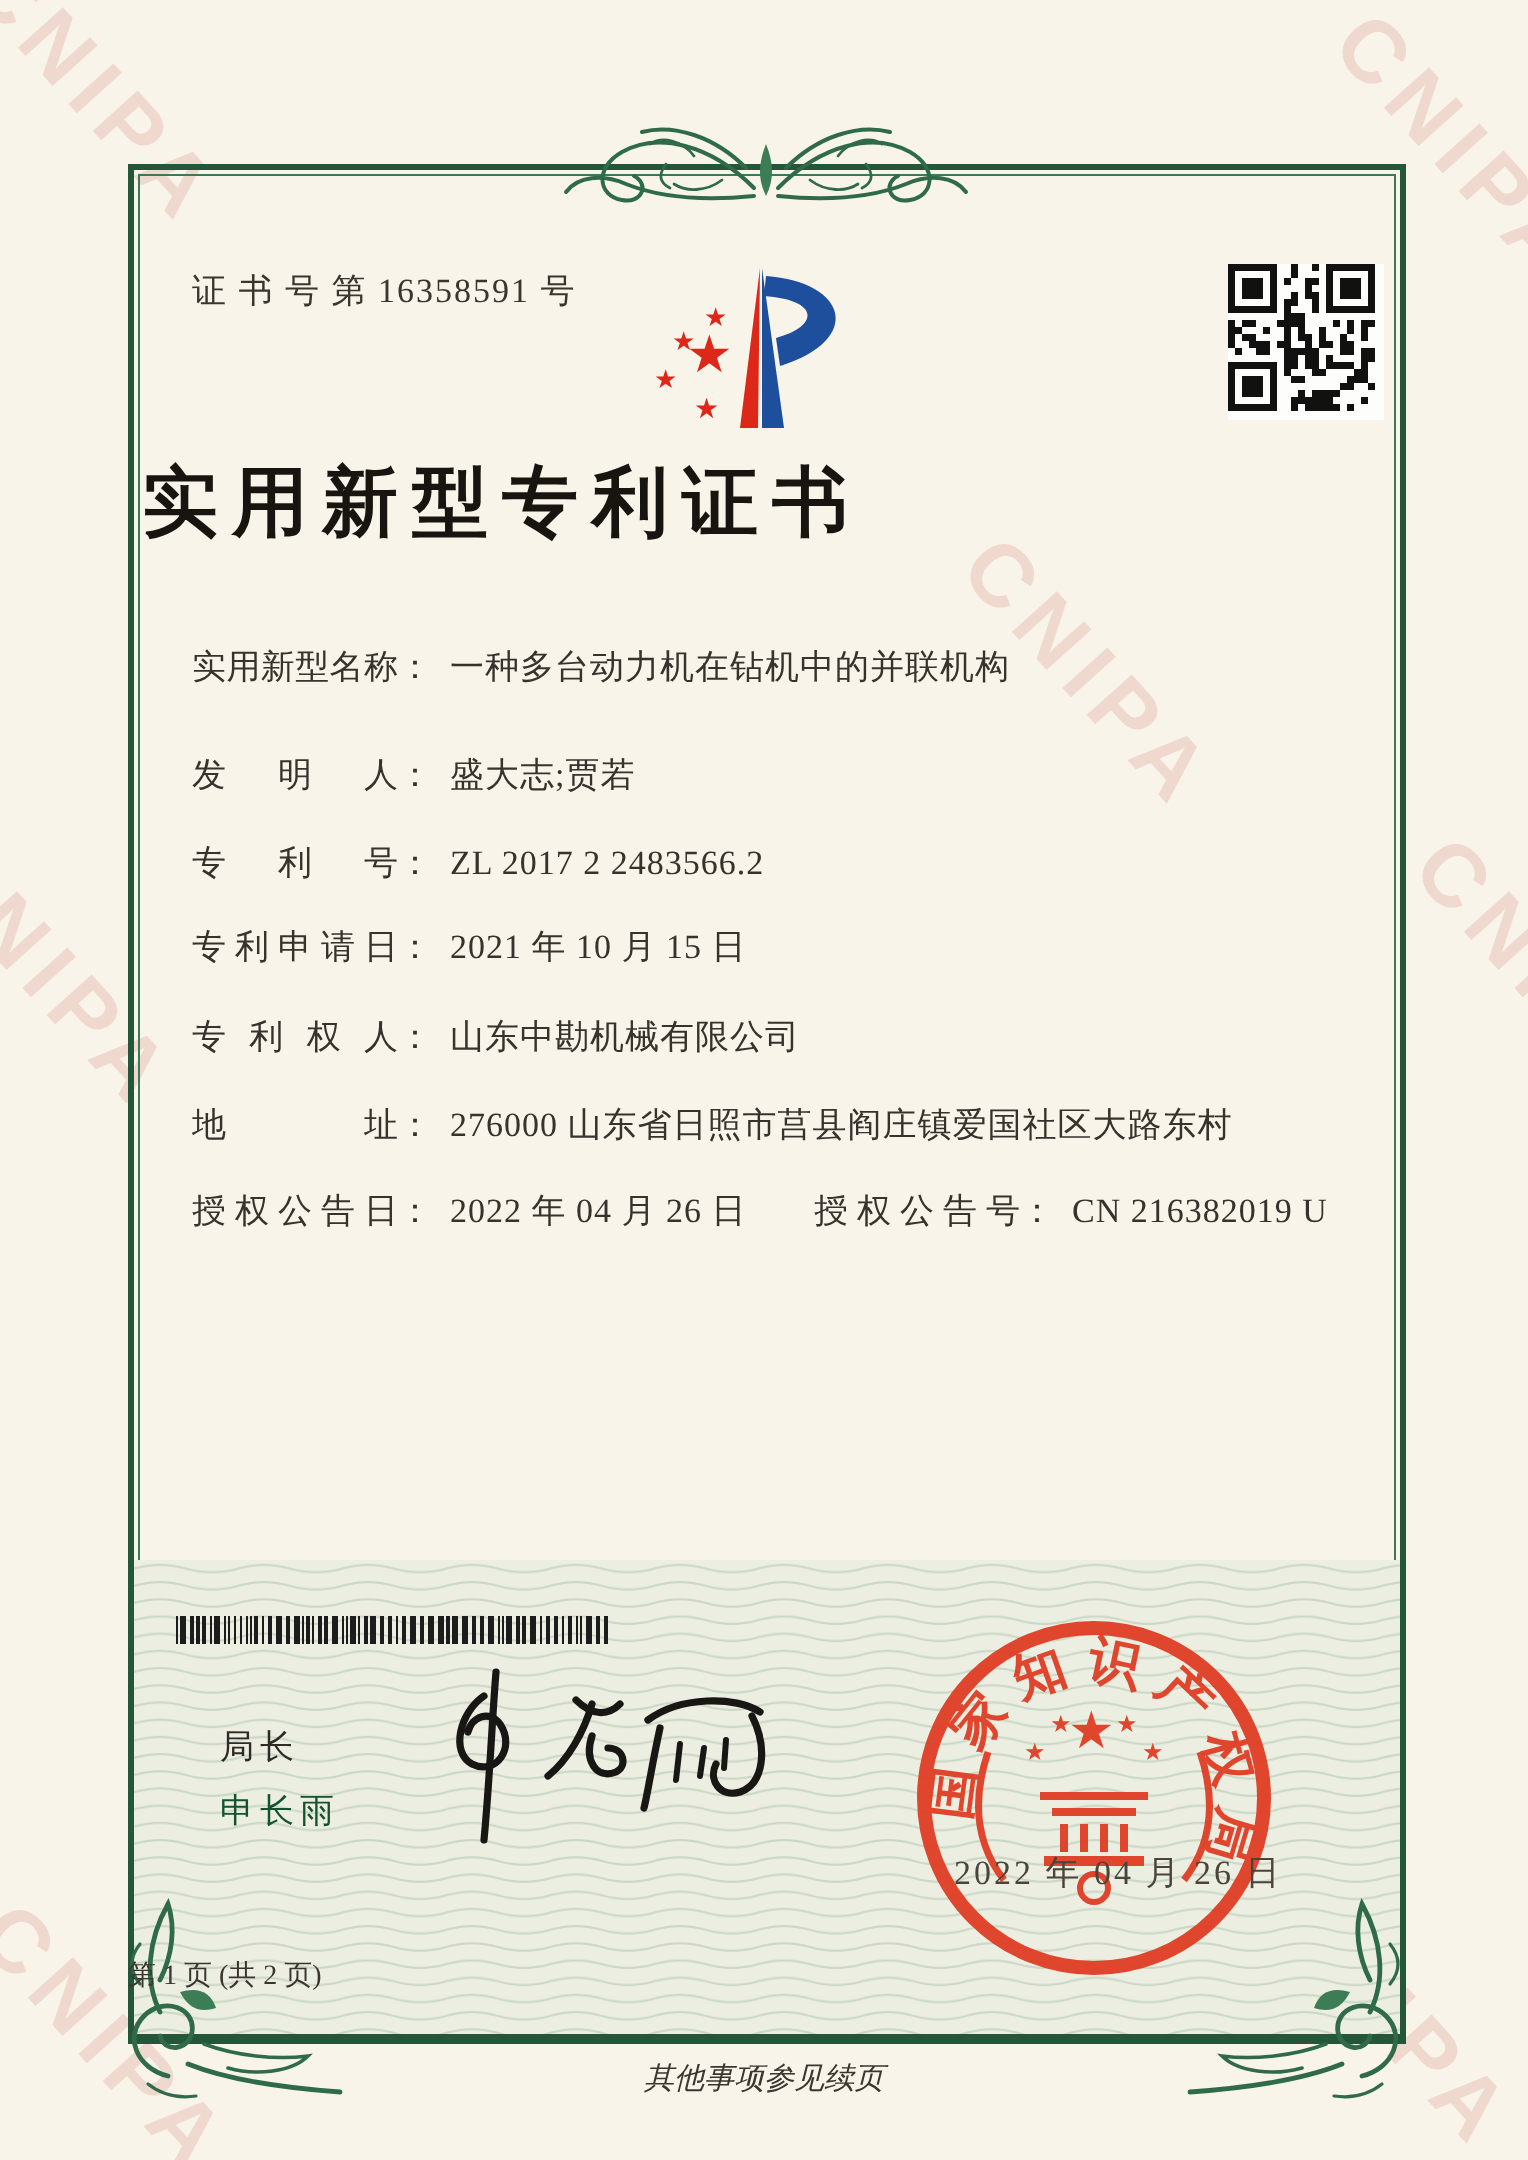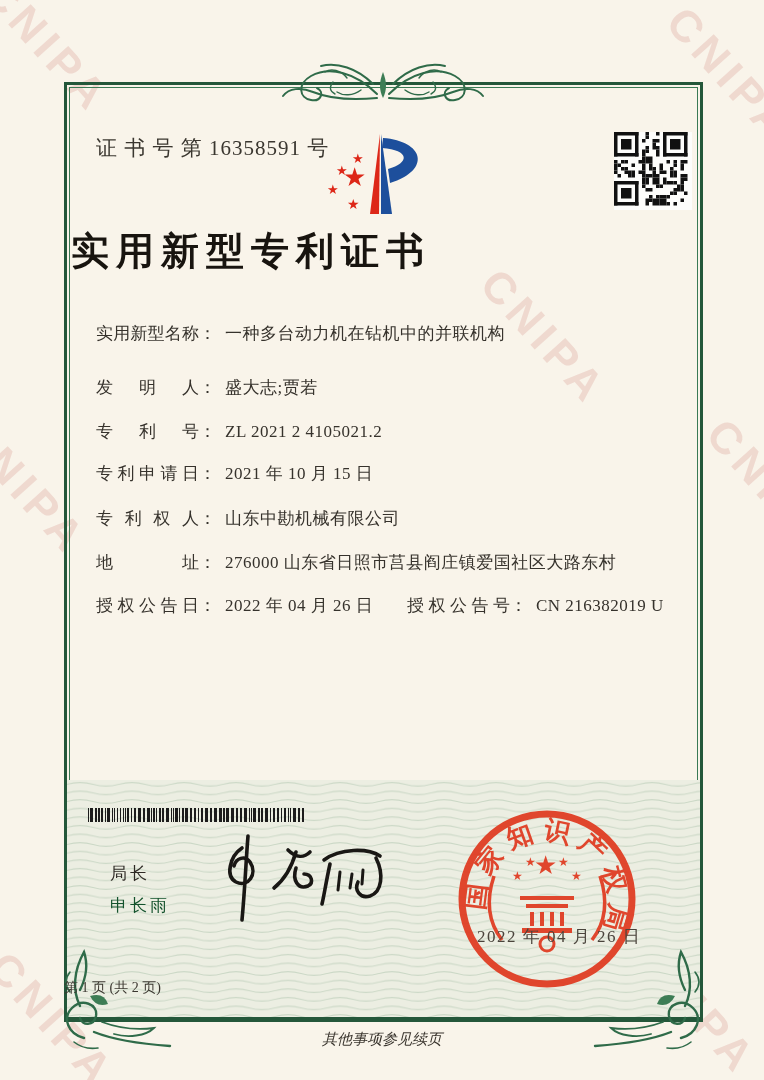--- a/index.html
+++ b/index.html
@@ -18,21 +18,21 @@
     z-index:0;pointer-events:none;
   }
   
   .frame{
     position:absolute;left:64px;top:82px;width:633px;height:932px;
     border:3px solid #24573a;border-bottom-width:5px;z-index:1;
   }
   .frame-inner{position:absolute;left:2px;top:2px;right:2px;bottom:2px;border:1px solid #3a7a55;}
   .wave-band{position:absolute;left:0;right:0;bottom:0;height:237px;z-index:0;}
   
-  .cert-no{left:96px;top:134px;font-size:21px;letter-spacing:1px;color:#3a362f;z-index:3;}
+  .cert-no{left:96px;top:134px;font-size:17px;letter-spacing:1px;color:#3a362f;z-index:3;}
   .title{
     left:64px;top:226px;width:639px;text-align:left;
     font-size:38px;font-weight:bold;letter-spacing:7px;padding-left:7px;
     color:#18140f;z-index:3;
   }
   .field-row{position:absolute;left:96px;font-size:17px;color:#36322c;z-index:3;white-space:nowrap;font-family:Liberation Serif, serif;}
   .f-label{display:inline-block;width:103px;text-align:justify;text-align-last:justify;}
   .f-value{padding-left:9px;letter-spacing:0.5px;}
   .body-text{
     left:88px;top:627px;width:601px;font-size:15.5px;line-height:1.74;
@@ -271,21 +271,21 @@
 
 <div class="abs title">实用新型专利证书</div>
 
 <div class="field-row" style="top:322px">
   <span class="f-label">实用新型名称</span><span>：</span><span class="f-value">一种多台动力机在钻机中的并联机构</span>
 </div>
 <div class="field-row" style="top:376px">
   <span class="f-label">发明人</span><span>：</span><span class="f-value">盛大志;贾若</span>
 </div>
 <div class="field-row" style="top:420px">
-  <span class="f-label">专利号</span><span>：</span><span class="f-value">ZL 2021 2 4105021.2</span>
+  <span class="f-label">专利号</span><span>：</span><span class="f-value">ZL 2017 2 2483566.2</span>
 </div>
 <div class="field-row" style="top:462px">
   <span class="f-label">专利申请日</span><span>：</span><span class="f-value">2021 年 10 月 15 日</span>
 </div>
 <div class="field-row" style="top:507px">
   <span class="f-label">专利权人</span><span>：</span><span class="f-value">山东中勘机械有限公司</span>
 </div>
 <div class="field-row" style="top:551px">
   <span class="f-label">地址</span><span>：</span><span class="f-value">276000 山东省日照市莒县阎庄镇爱国社区大路东村</span>
 </div>

